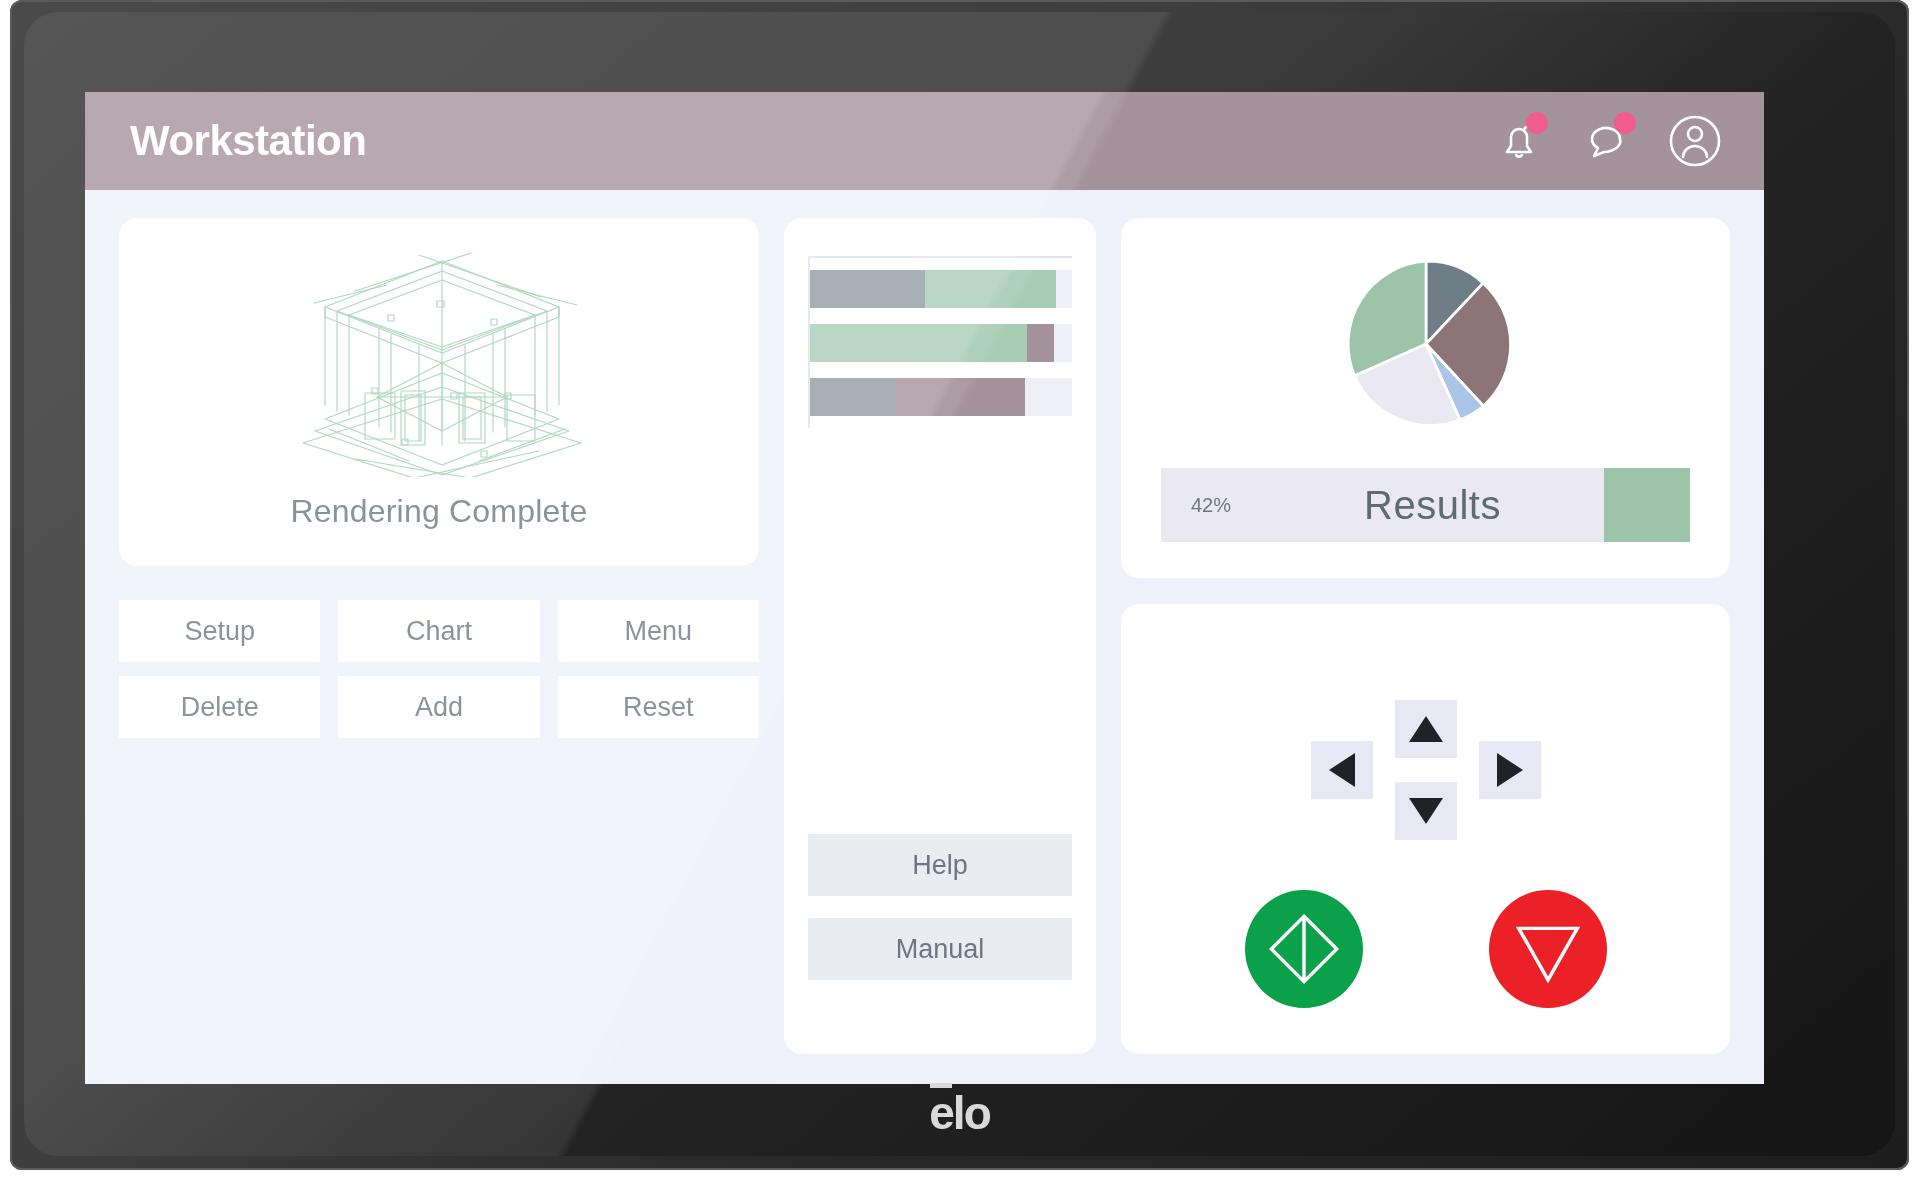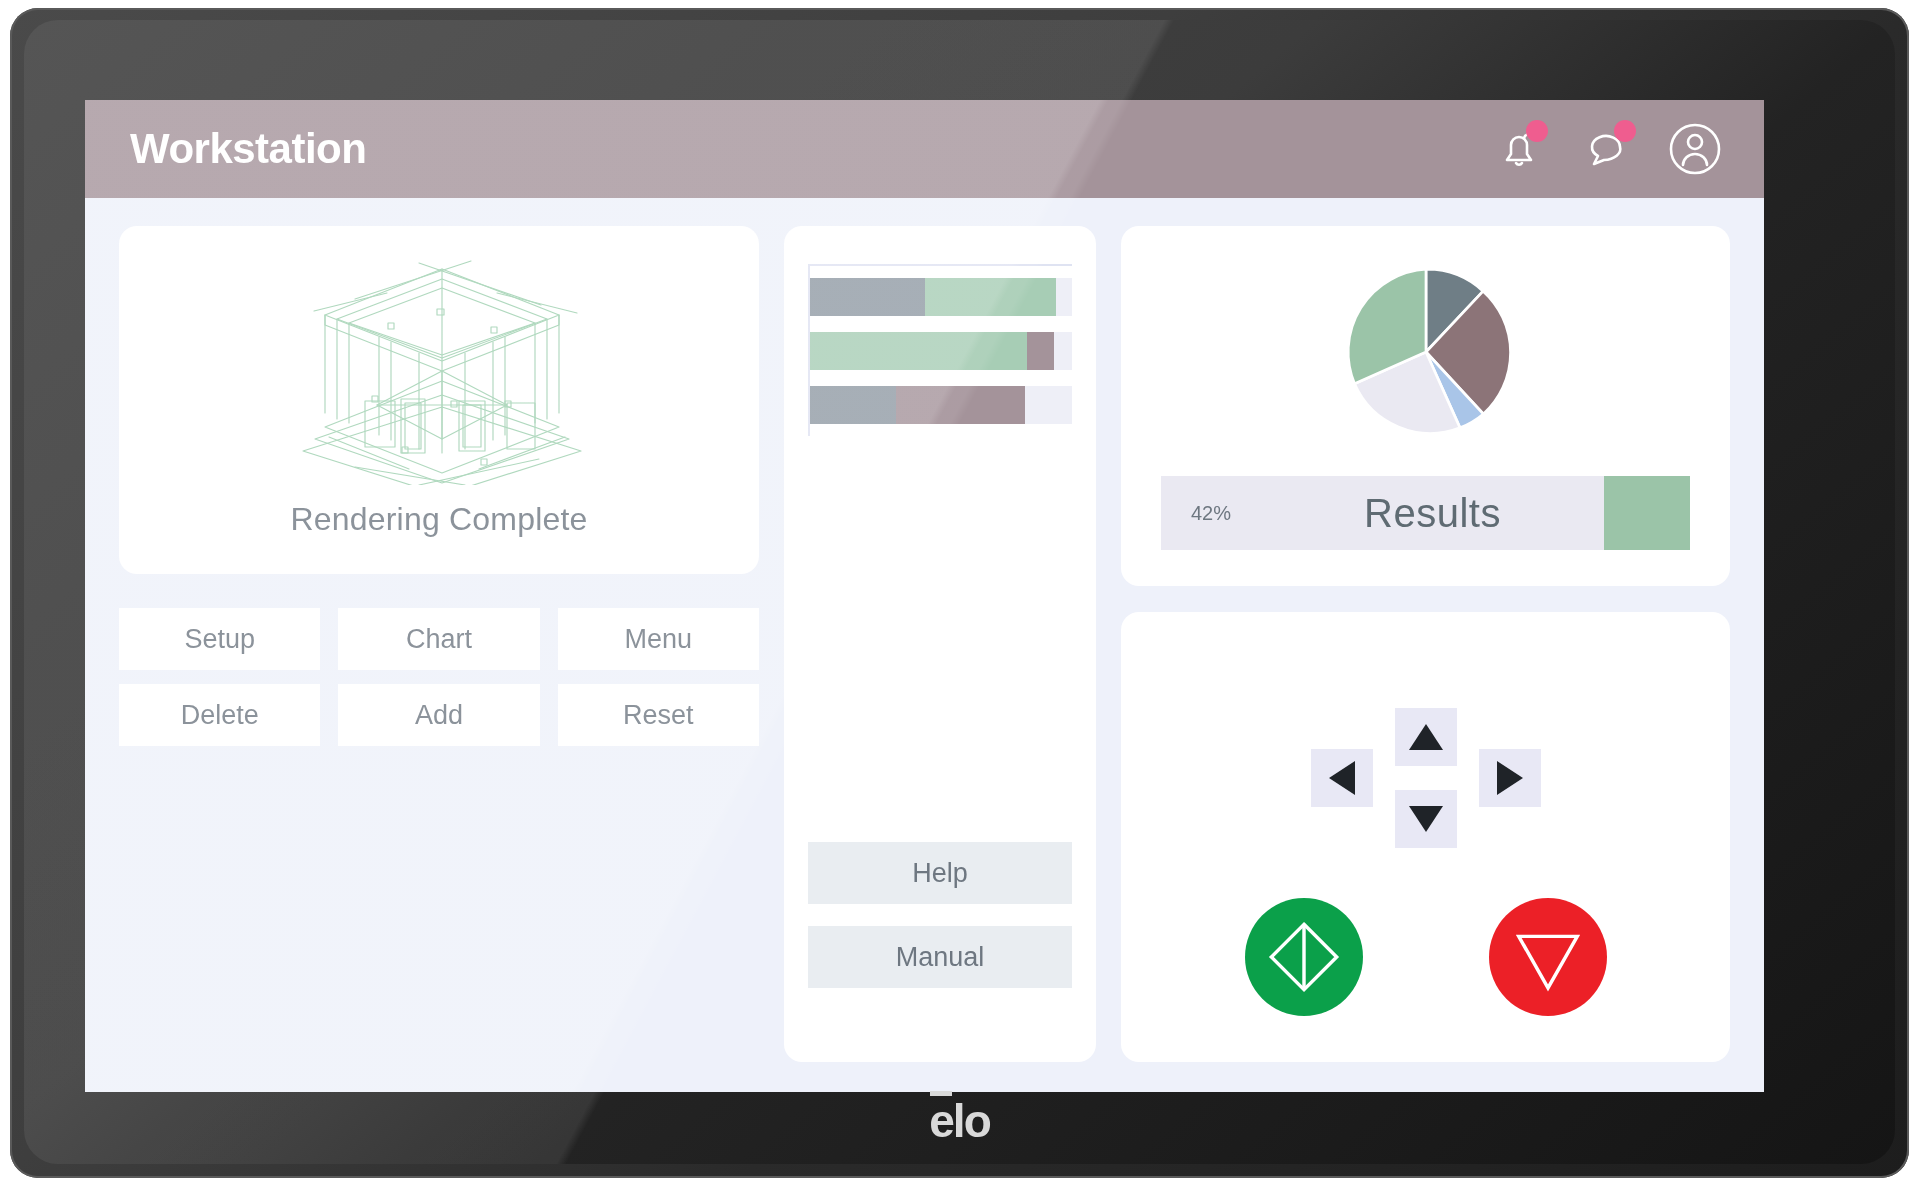--- a/index.html
+++ b/index.html
@@ -6,23 +6,23 @@
   html, body {
     width: 1919px; height: 1179px;
     background: #ffffff;
     font-family: "Liberation Sans", sans-serif;
     overflow: hidden;
   }
 
   
   #monitor {
     position: absolute;
-    left: 10px; top: 8px;
+    left: 10px; top: 0;
     width: 1899px; height: 1170px;
-    border-radius: 28px;
+    border-radius: 12px;
     background: linear-gradient(135deg,#4a4a4a 0%,#3e3e3e 38%,#2a2a2a 62%,#1d1d1d 100%);
     box-shadow: inset 0 0 0 2px #5a5a5a;
   }
   #bezel-inner {
     position: absolute;
     left: 14px; top: 12px; right: 14px; bottom: 14px;
     border-radius: 34px;
     background: linear-gradient(140deg,#454545 0%,#3c3c3c 40%,#232323 58%,#151515 100%);
   }
   #screen {

